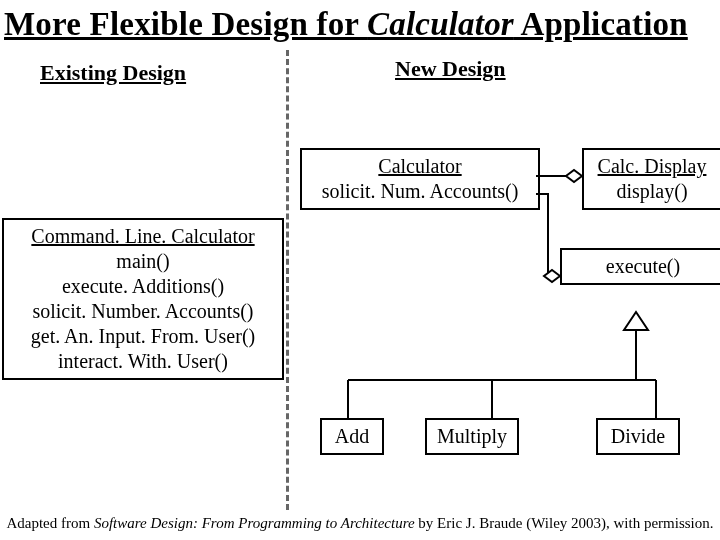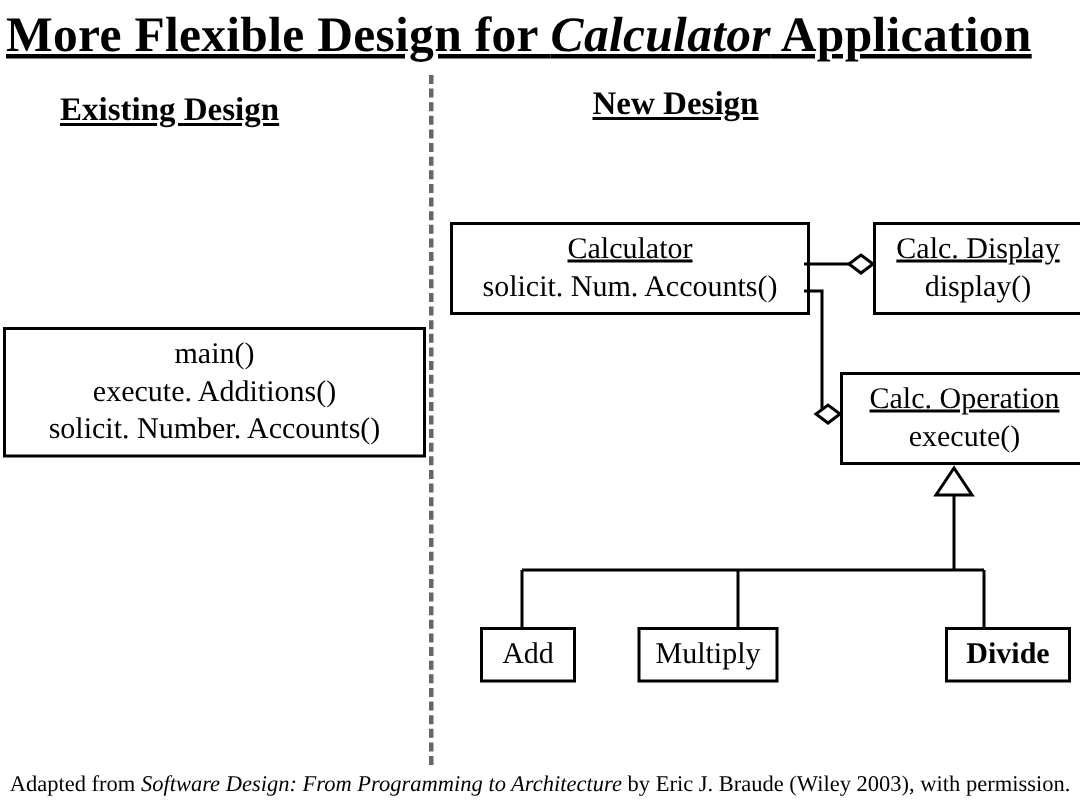--- a/index.html
+++ b/index.html
@@ -65,47 +65,49 @@
 <div class="title">
   <span>More Flexible Design for </span><span class="ital">Calculator</span><span> Application</span>
 </div>
 
 <div class="section-heading" style="left:40px; top:60px;text-align:right;">Existing Design</div>
 <div class="section-heading" style="left:395px; top:56px;">New Design</div>
 
 <div class="divider"></div>
 
 <div class="uml-box" style="left:2px; top:218px; width:266px;">
+  <div class="name">Command. Line. Calculator</div>
   <div>main()</div>
   <div>execute. Additions()</div>
   <div>solicit. Number. Accounts()</div>
+  <div>get. An. Input. From. User()</div>
+  <div>interact. With. User()</div>
 </div>
 
 <div class="uml-box" style="left:300px; top:148px; width:224px;">
   <div class="name">Calculator</div>
   <div>solicit. Num. Accounts()</div>
 </div>
 
 <div class="uml-box" style="left:582px; top:148px; width:124px;">
   <div class="name">Calc. Display</div>
   <div>display()</div>
 </div>
 
 <div class="uml-box" style="left:560px; top:248px; width:150px;">
-  <div class="name">Calc. Operation</div>
   <div>execute()</div>
 </div>
 
 <div class="uml-box" style="left:320px; top:418px; width:48px;">
   <div>Add</div>
 </div>
 <div class="uml-box" style="left:425px; top:418px; width:78px;">
   <div>Multiply</div>
 </div>
-<div class="uml-box" style="left:630px; top:418px; width:68px;font-weight:bold;">
+<div class="uml-box" style="left:596px; top:418px; width:68px;">
   <div>Divide</div>
 </div>
 
 <svg class="overlay">
 
   <g>
     <line x1="536" y1="176" x2="566" y2="176" stroke="#000" stroke-width="2"></line>
     <polygon points="582,176 574,170 566,176 574,182" fill="#fff" stroke="#000" stroke-width="2"></polygon>
   </g>
 

